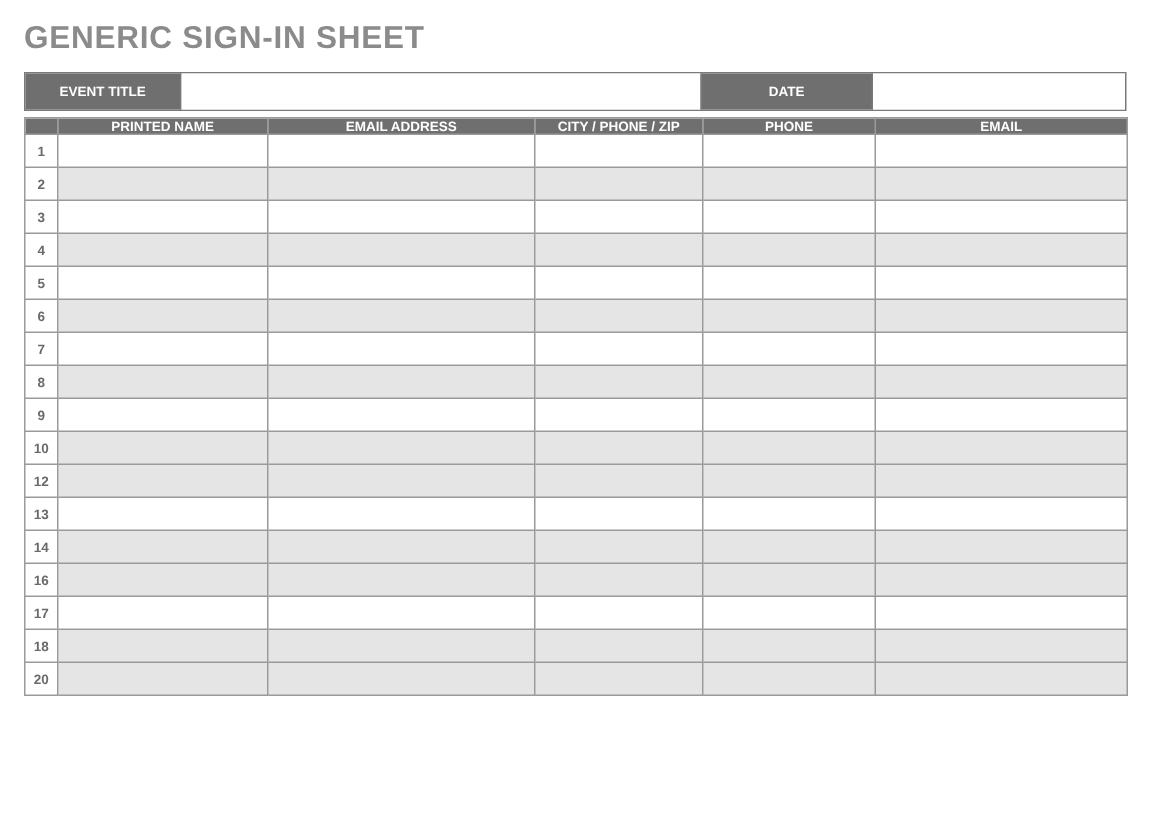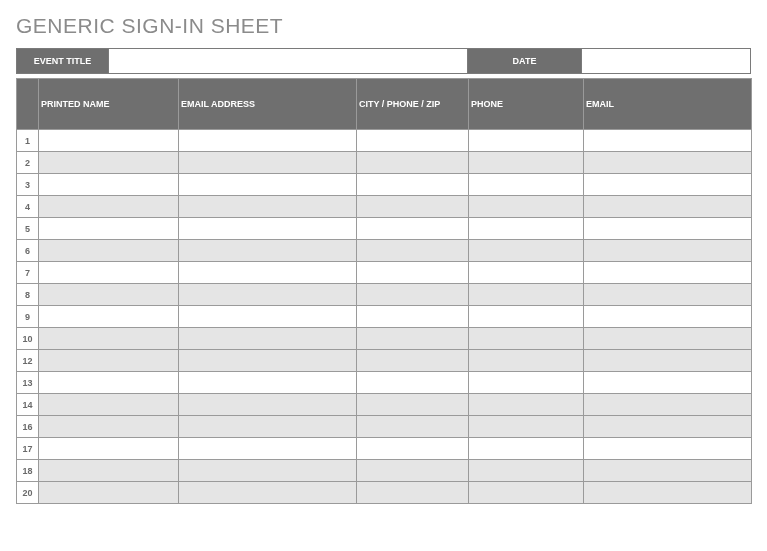--- a/index.html
+++ b/index.html
@@ -1,28 +1,28 @@
 <!DOCTYPE html>
 <html><head>
   <meta charset="utf-8">
   <style>
     * { box-sizing: border-box; margin: 0; padding: 0; }
     body { font-family: Arial, Helvetica, sans-serif; background: #fff; padding: 14px 16px; width: 767px; }
-    .title { font-size: 21px; font-weight: 400; color: #8b8b8b; letter-spacing: 0.5px; margin-bottom: 10px; }
+    .title { font-size: 21px; font-weight: 700; color: #8b8b8b; letter-spacing: 0.5px; margin-bottom: 10px; }
     .header-bar { display: flex; border: 1px solid #7a7a7a; height: 26px; }
     .hb-label { background: #6f6f6f; color: #fff; font-size: 9px; font-weight: 700; display: flex; align-items: center; justify-content: center; border-right: 1px solid #7a7a7a; }
     .hb-input { background: #fff; flex: 1; height: 100%; border: none; outline: none; padding: 0 6px; font-size: 10px; }
-    .hb-event-label { width: 92px; }
+    .hb-event-label { width: 104px; }
     .hb-event-input { flex: 1; }
     .hb-date-label { width: 115px; border-left: 1px solid #7a7a7a; }
     .hb-date-input { width: 168px; flex: 0 0 168px; }
     .table-wrap { margin-top: 4px; }
     table { border-collapse: collapse; width: 100%; table-layout: fixed; }
     th, td { border: 1px solid #9a9a9a; }
-    th { background: #6f6f6f; color: #fff; font-size: 9px; font-weight: 700; padding: 20px 2px; text-align: left; }
+    th { background: #6f6f6f; color: #fff; font-size: 9px; font-weight: 700; padding: 0 2px; text-align: center; }
     .col-num { width: 22px; }
     .col-name { width: 140px; }
     .col-street { width: 178px; }
     .col-city { width: 112px; }
     .col-phone { width: 115px; }
     .col-email { width: 168px; }
     td { height: 22px; font-size: 9px; }
     td.num { background: #fff; color: #6a6a6a; font-weight: 700; text-align: center; font-size: 9px; }
     tr.even td.cell { background: #e5e5e5; }
     tr.odd td.cell { background: #fff; }

